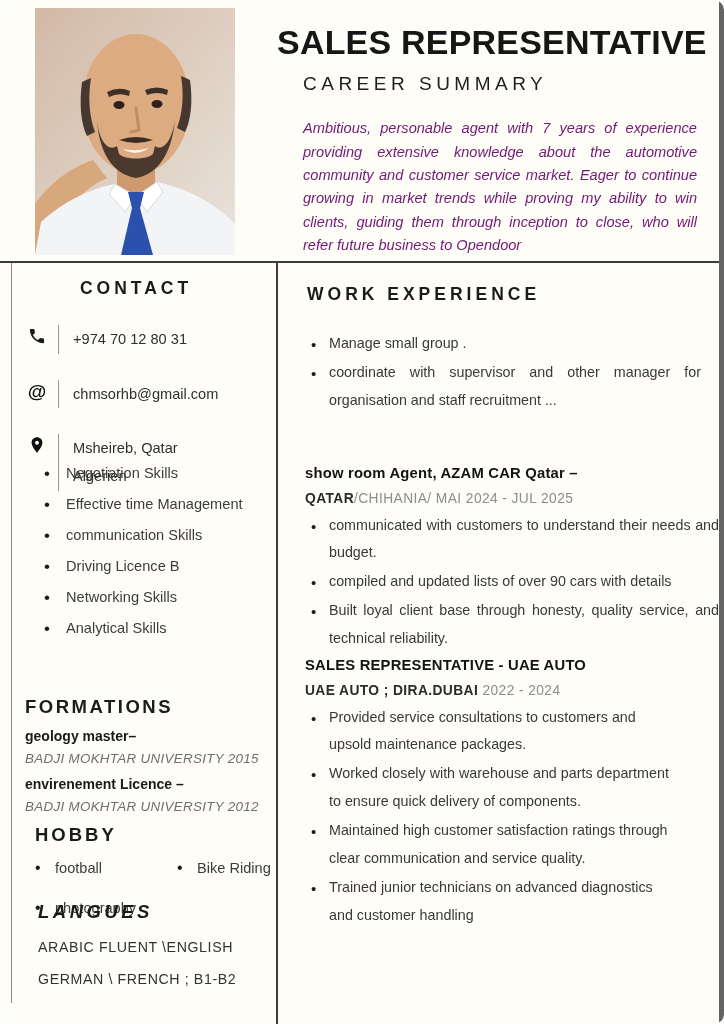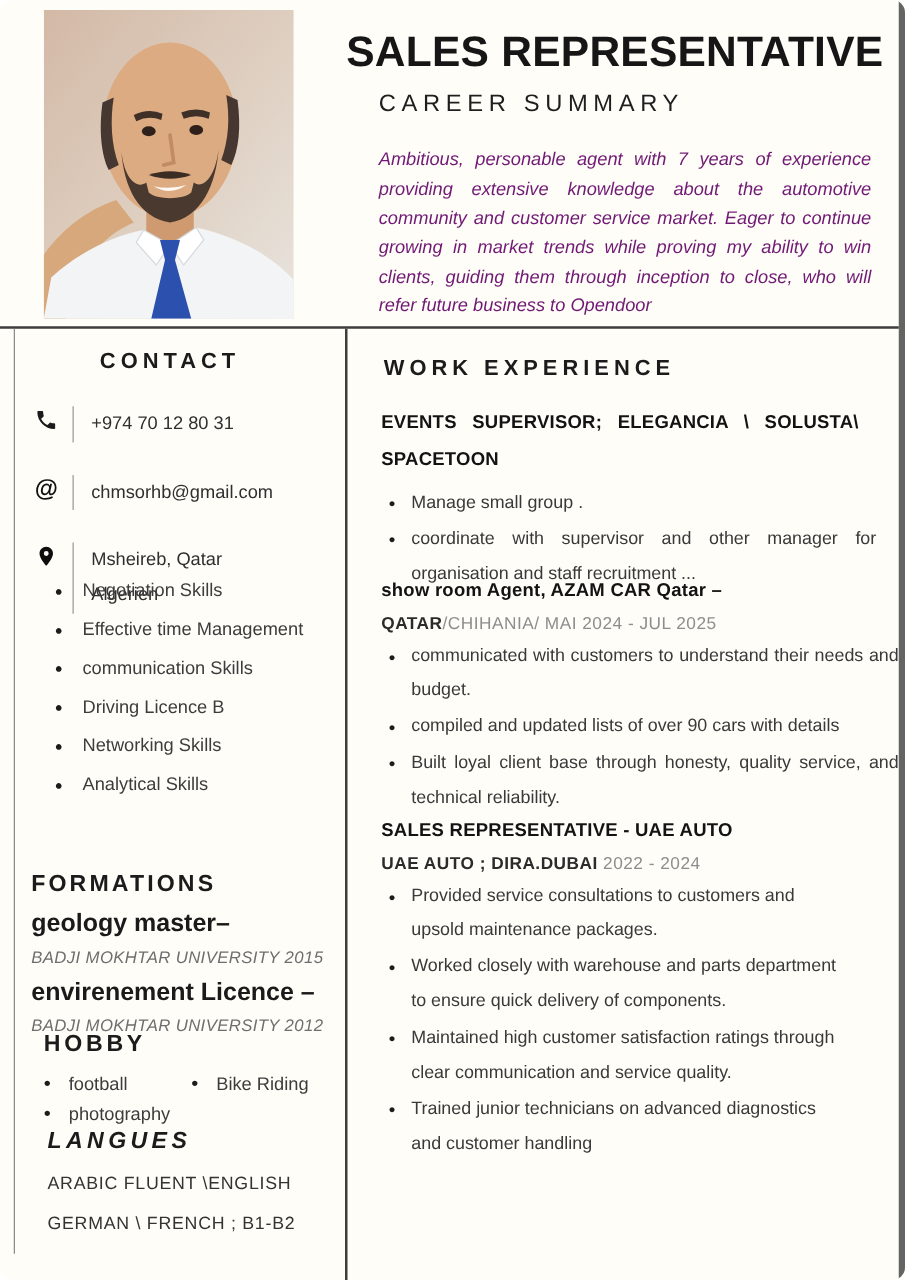--- a/index.html
+++ b/index.html
@@ -41,27 +41,27 @@
   
   .skills { position:absolute; left:12px; top:449px; width:262px; }
   .skills .sec-h { margin-left:30px; letter-spacing:2.5px; font-size:18.5px; }
   .skills ul { list-style:none; margin:16px 0 0 32px; }
   .skills li { position:relative; padding-left:22px; margin-bottom:15px; font-size:14.6px; color:#3c3c3c; }
   .skills li::before { content:"•"; position:absolute; left:0; top:-1px; font-size:17px; color:#1c1c1c; }
 
   
   .formations { position:absolute; left:12px; top:696px; width:262px; }
   .formations .sec-h { margin-left:13px; letter-spacing:2.5px; font-size:18.5px; }
-  .f-title { margin:10px 0 0 13px; font-size:20px; font-weight:800; color:#1a1a1a; }
+  .f-title { margin:10px 0 0 13px; font-size:14px; font-weight:800; color:#1a1a1a; }
   .f-detail { margin:7px 0 0 13px; font-size:13.4px; font-style:italic; color:#6e6e6e; letter-spacing:0.3px; }
 
   
   .hobby { position:absolute; left:12px; top:824px; width:262px; }
   .hobby .sec-h { margin-left:23px; letter-spacing:3px; font-size:18.5px; }
-  .h-grid { margin:14px 0 0 23px; display:grid; grid-template-columns:118px auto; row-gap:8px; }
+  .h-grid { margin:14px 0 0 23px; display:grid; grid-template-columns:118px auto; row-gap:8px;gap:24px; }
   .h-item { position:relative; padding-left:20px; font-size:14.6px; color:#3c3c3c; }
   .h-item::before { content:"•"; position:absolute; left:0; top:-1px; font-size:16px; color:#1c1c1c; }
 
   
   .langues { position:absolute; left:12px; top:901px; width:262px; }
   .langues .sec-h { margin-left:26px; letter-spacing:3.5px; font-size:18.5px;font-style:italic; }
   .l-line { margin:16px 0 0 26px; font-size:14.2px; color:#333333; letter-spacing:0.6px; }
 
   
   .exp-h { position:absolute; left:307px; top:284px; }
@@ -205,21 +205,20 @@
 
   <div class="langues">
     <div class="sec-h">LANGUES</div>
     <div class="l-line">ARABIC FLUENT \ENGLISH</div>
     <div class="l-line">GERMAN \ FRENCH ; B1-B2</div>
   </div>
 
   <div class="sec-h exp-h">WORK EXPERIENCE</div>
 
   <div class="job job1">
-    <div class="job-title">EVENTS SUPERVISOR; ELEGANCIA \ SOLUSTA\ SPACETOON</div>
     <ul>
       <li>Manage small group .</li>
       <li>coordinate with supervisor and other manager for organisation and staff recruitment  ...</li>
     </ul>
   </div>
 
   <div class="job job2">
     <div class="job-title">show room Agent, AZAM CAR Qatar –</div>
     <div class="job-meta"><span class="meta-b">QATAR</span><span>/CHIHANIA/ MAI 2024 - JUL 2025</span></div>
     <ul>

